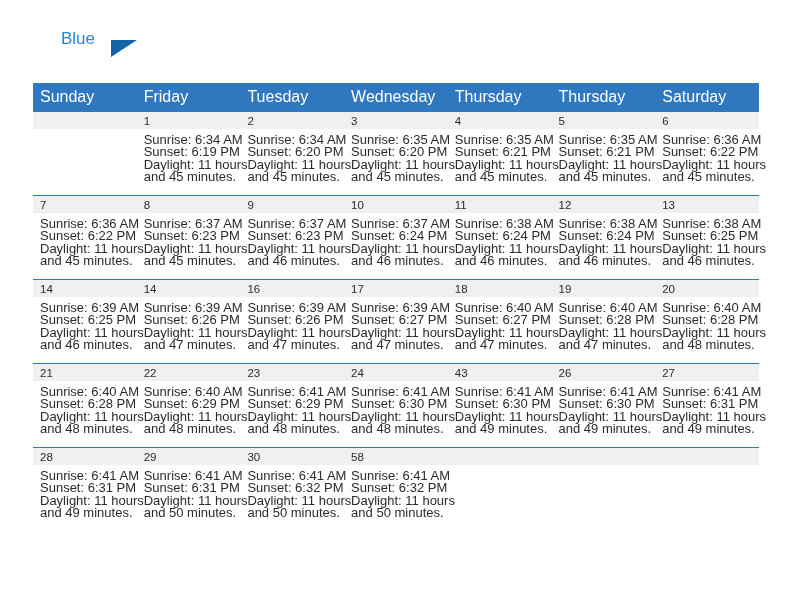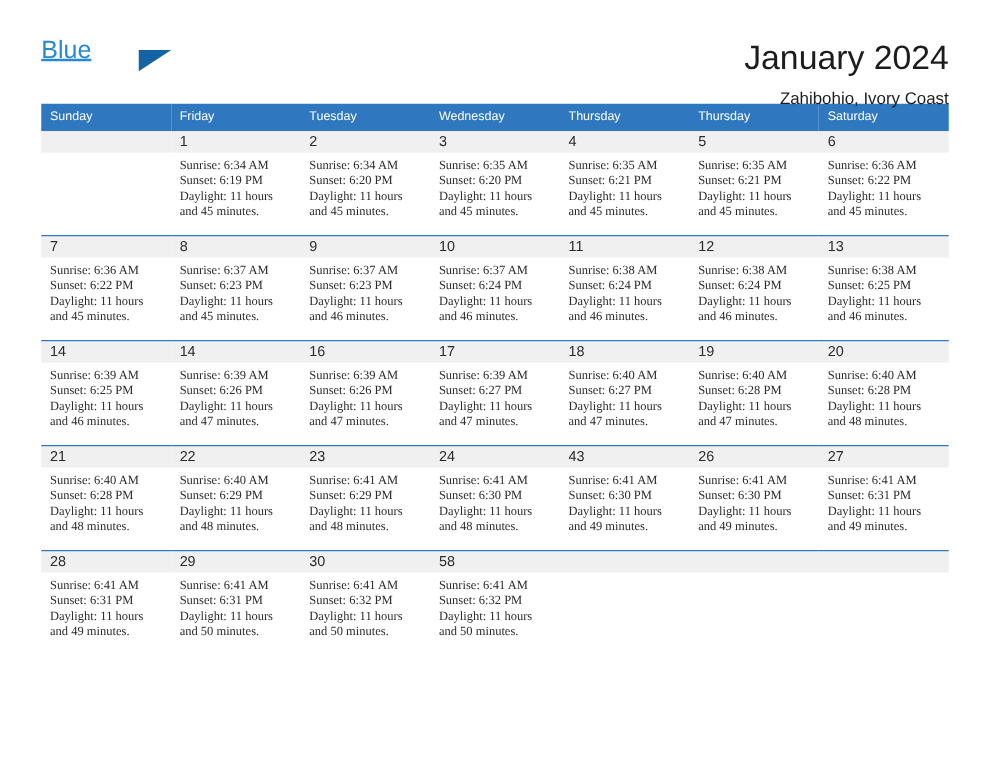--- a/index.html
+++ b/index.html
@@ -34,25 +34,25 @@
     height: 48px;
     line-height: 1;
   }
   .logo-general {
     font-size: 21px;
     color: #3b3b3b;
     letter-spacing: .2px;
     display: block;
   }
   .logo-blue {
-    font-size: 20px;
+    font-size: 17px;
     color: #2787d8;
     display: block;
     margin-top: -2px;
-    text-decoration: underline;
+    margin-left: 28px;
   }
   .logo-triangle {
     position: absolute;
     top: 8px;
     left: 78px;
     width: 0;
     height: 0;
     border-left: 26px solid #1464a5;
     border-bottom: 17px solid transparent;
   }
@@ -74,21 +74,21 @@
   .calendar {
     width: 726px;
     border-collapse: collapse;
     table-layout: fixed;
     margin-top: 11px;
   }
 
   .calendar th {
     background: #2f78bf;
     color: #ffffff;
-    font-size: 10px;
+    font-size: 16px;
     font-weight: normal;
     text-align: left;
     padding: 5px 0 6px 7px;
     height: 22px;
   }
 
   .week-row > td {
     vertical-align: top;
     padding: 0;
     border-top: 1.5px solid #2f78bf;
@@ -99,47 +99,42 @@
     background: #f0f0f0;
     height: 17px;
     font-size: 11.5px;
     color: #2b2b2b;
     padding: 2px 0 0 7px;
     line-height: 14px;
   }
 
   .cell-body {
     padding: 5px 7px 9px 7px;
-    font-size: 10px;
+    font-size: 13px;
     color: #2b2b2b;
     line-height: 12.4px;
     min-height: 66px;
-    font-family: Liberation Serif, serif;
   }
   .cell-body div { white-space: nowrap; }
 
   .empty .daynum-band { background: #f0f0f0; }
   .empty .cell-body { min-height: 66px; }
 </style>
 </head>
 <body>
 
 <div class="page">
 
   <div class="header">
 
     <div class="logo">
       <span class="logo-triangle"></span>
       <span class="logo-blue">Blue</span>
     </div>
 
-    <div class="title-block">
-      <h1 class="cal-title">January 2024</h1>
-      <div class="cal-subtitle">Zahibohio, Ivory Coast</div>
-    </div>
 
   </div>
 
   <table class="calendar">
     <thead>
       <tr>
         <th>Sunday</th>
         <th>Friday</th>
         <th>Tuesday</th>
         <th>Wednesday</th>

